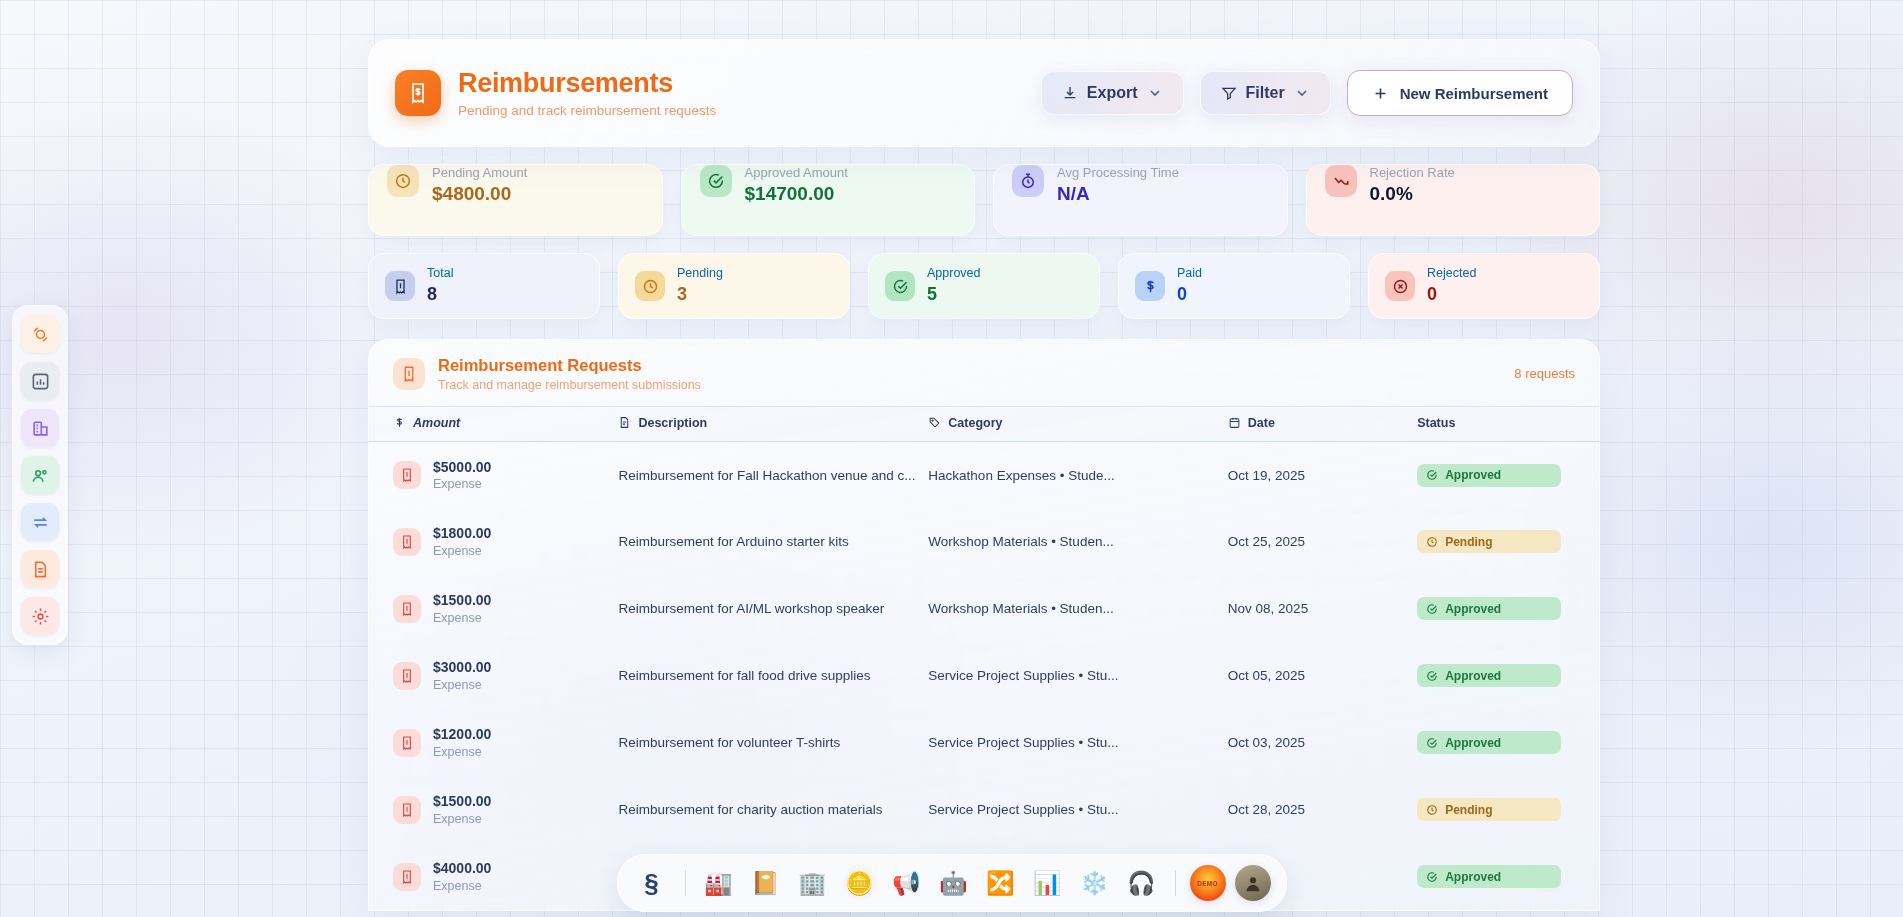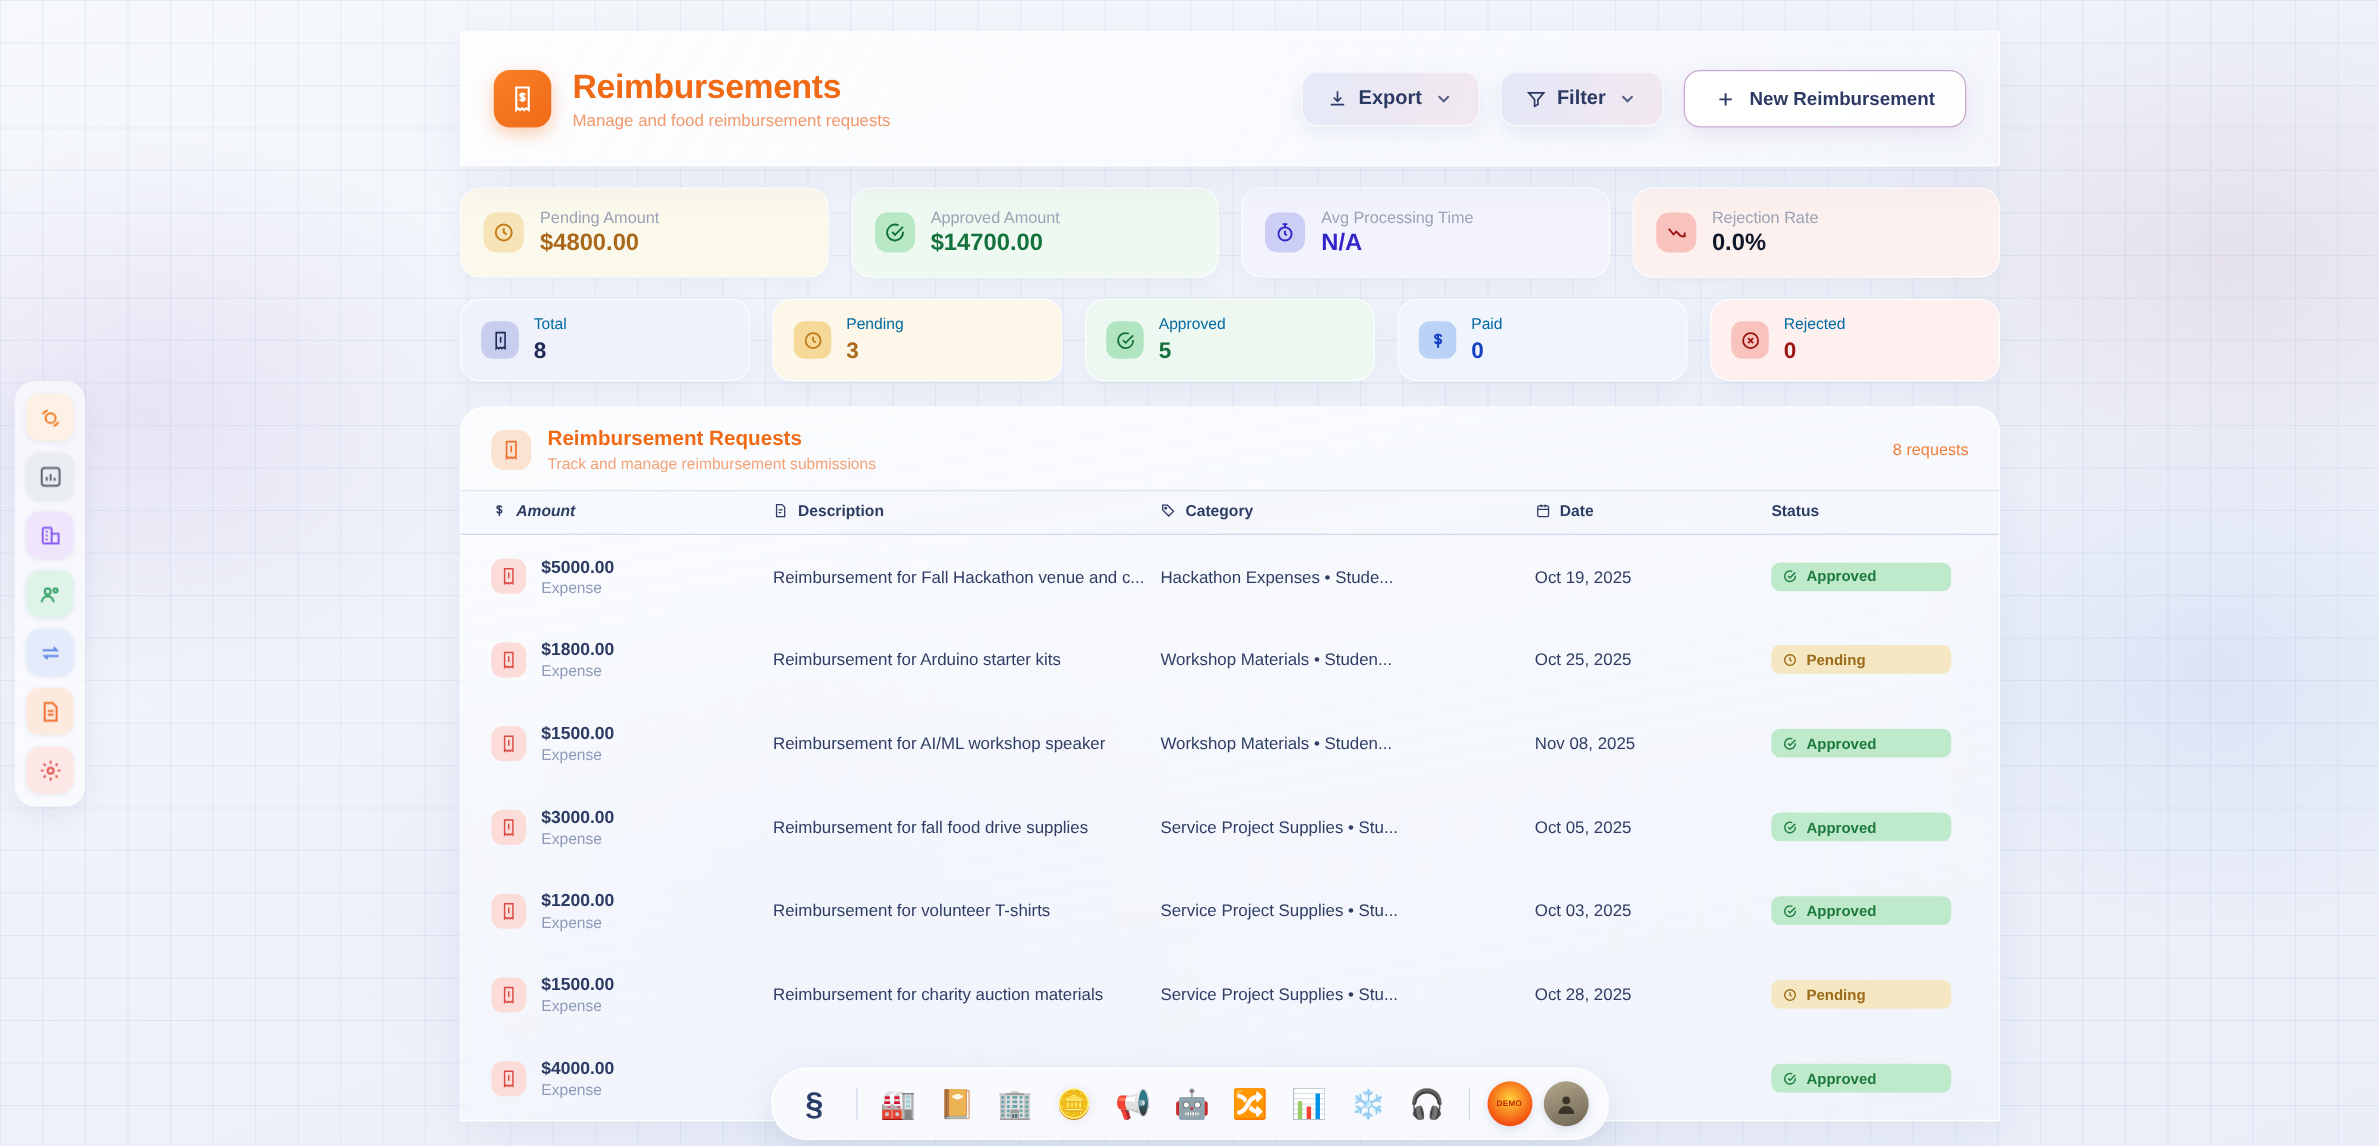--- a/index.html
+++ b/index.html
@@ -49,24 +49,24 @@
     box-shadow: 0 1px 3px rgba(90,110,160,0.10);
   }
   .rail-btn svg { width: 19px; height: 19px; }
   
   #main {
     position: absolute; left: 368px; top: 0; width: 1232px;
     z-index: 3;
   }
   
   #header-card {
-    margin-top: 25px;
+    margin-top: 39px;
     background: linear-gradient(120deg, rgba(255,255,255,0.78), rgba(248,250,254,0.62));
     border: 1px solid rgba(255,255,255,0.85);
-    border-radius: 2px;
+    border-radius: 21px;
     box-shadow: 0 10px 34px rgba(110,130,180,0.10);
     backdrop-filter: blur(10px);
     padding: 22px 26px;
     display: flex; align-items: center; justify-content: space-between;
     min-height: 108px;
   }
   #header-left { display: flex; align-items: center; gap: 17px; }
   #app-icon {
     width: 46px; height: 46px; border-radius: 13px;
     background: linear-gradient(140deg, #f98026, #f06a18);
@@ -94,21 +94,21 @@
     background: rgba(255,255,255,0.88);
     border: 1.4px solid #c8a9cf;
     color: #2c3a63; font-size: 15px; font-weight: 700;
     display: flex; align-items: center; gap: 11px; cursor: pointer;
     box-shadow: 0 5px 18px rgba(150,120,170,0.16);
   }
   
   #metric-row { display: flex; gap: 18px; margin-top: 17px; }
   .metric {
     flex: 1; height: 72px; border-radius: 16px;
-    display: flex; align-items: center; gap: 13px; padding: 0 18px;
+    display: flex; align-items: flex-start; gap: 13px; padding: 0 18px;
     border: 1px solid rgba(255,255,255,0.8);
     box-shadow: 0 6px 20px rgba(110,130,180,0.09);
   }
   .metric .m-ico {
     width: 32px; height: 32px; border-radius: 10px; flex: 0 0 32px;
     display: flex; align-items: center; justify-content: center;
   }
   .metric .m-ico svg { width: 18px; height: 18px; }
   .m-label { font-size: 13px; color: #9aa3b4; line-height: 1.25; }
   .m-value { font-size: 19px; font-weight: 700; line-height: 1.25; margin-top: 1px; }
@@ -273,21 +273,21 @@
   <div id="header-card">
     <div id="header-left">
       <div id="app-icon">
         <svg viewBox="0 0 24 24" fill="none" stroke="#ffffff" stroke-width="1.7" width="24" height="24">
           <path d="M7 3h10v18l-2-1.4-1.7 1.4-1.6-1.4L10 21l-1.6-1.4L7 21z"></path>
           <path d="M12 7.5v7M13.8 9.2c0-.8-.8-1.3-1.8-1.3s-1.8.5-1.8 1.3.8 1.2 1.8 1.4 1.8.6 1.8 1.4-.8 1.3-1.8 1.3-1.8-.5-1.8-1.3"></path>
         </svg>
       </div>
       <div>
         <div id="page-title">Reimbursements</div>
-        <div id="page-subtitle">Manage and food reimbursement requests</div>
+        <div id="page-subtitle">Pending and track reimbursement requests</div>
       </div>
     </div>
     <div id="header-actions">
       <div class="ghost-btn">
         <svg viewBox="0 0 24 24" fill="none" stroke="#2c3a63" stroke-width="2">
             <path d="M12 3v11M7.5 10.5 12 15l4.5-4.5M4 19h16"></path>
           </svg>
         <span>Export</span>
         <svg class="chev" viewBox="0 0 24 24" fill="none" stroke="#2c3a63" stroke-width="2.4">
             <path d="M6 9l6 6 6-6"></path>

